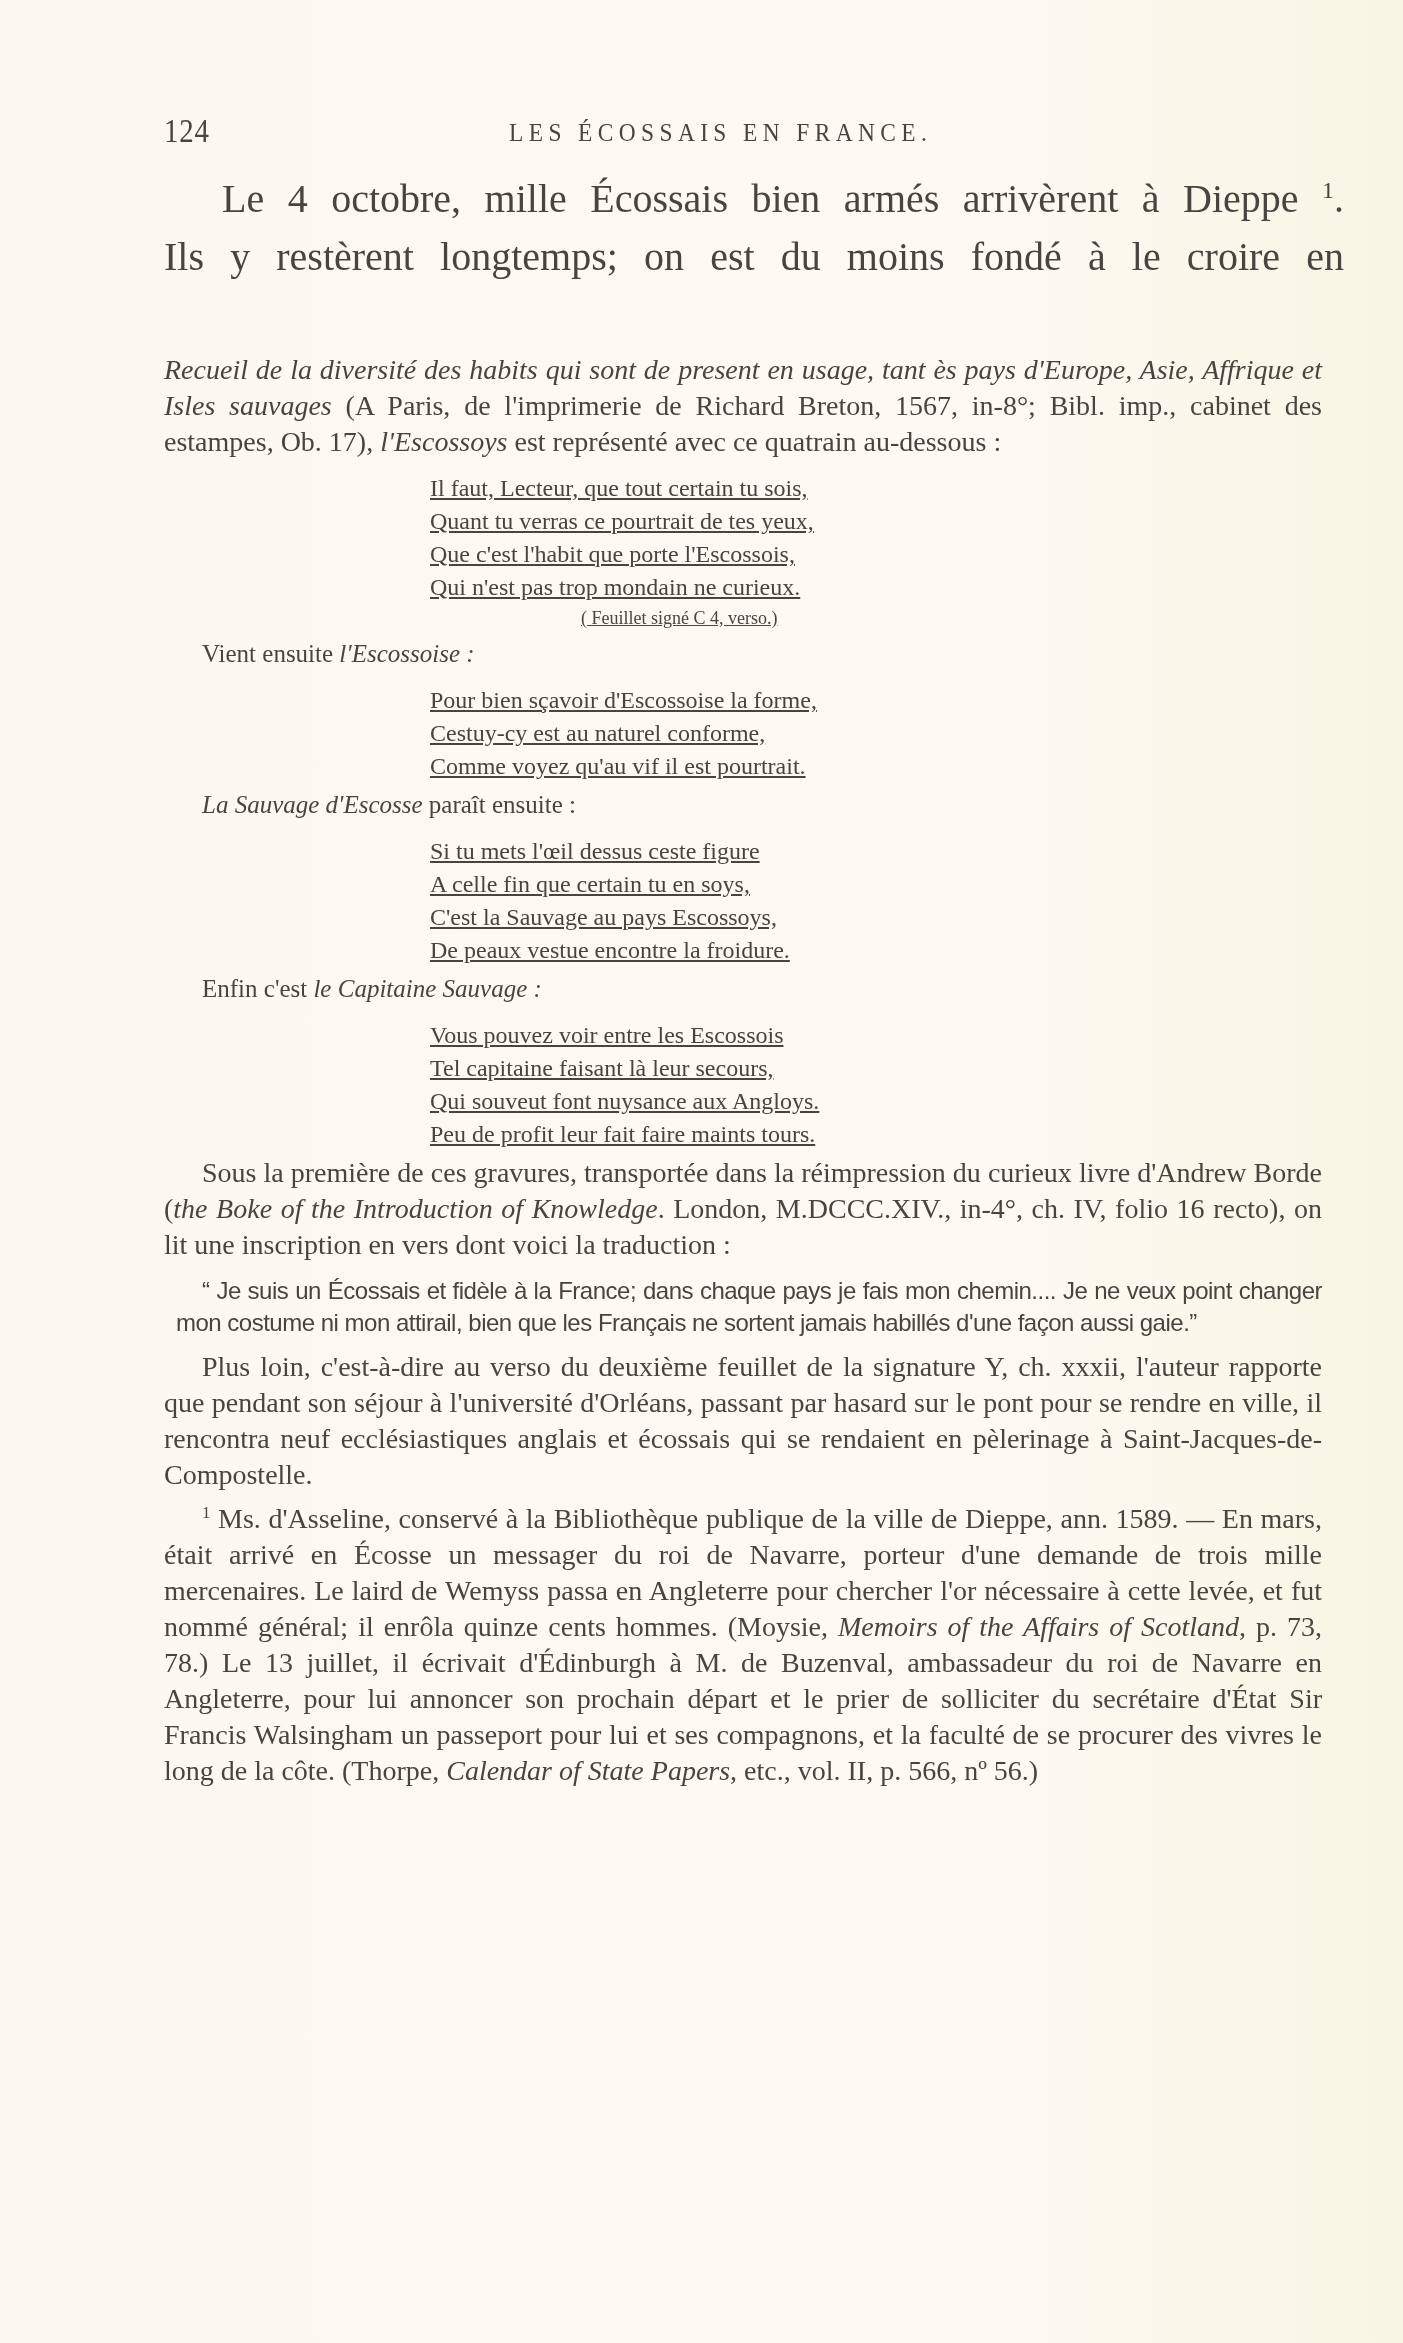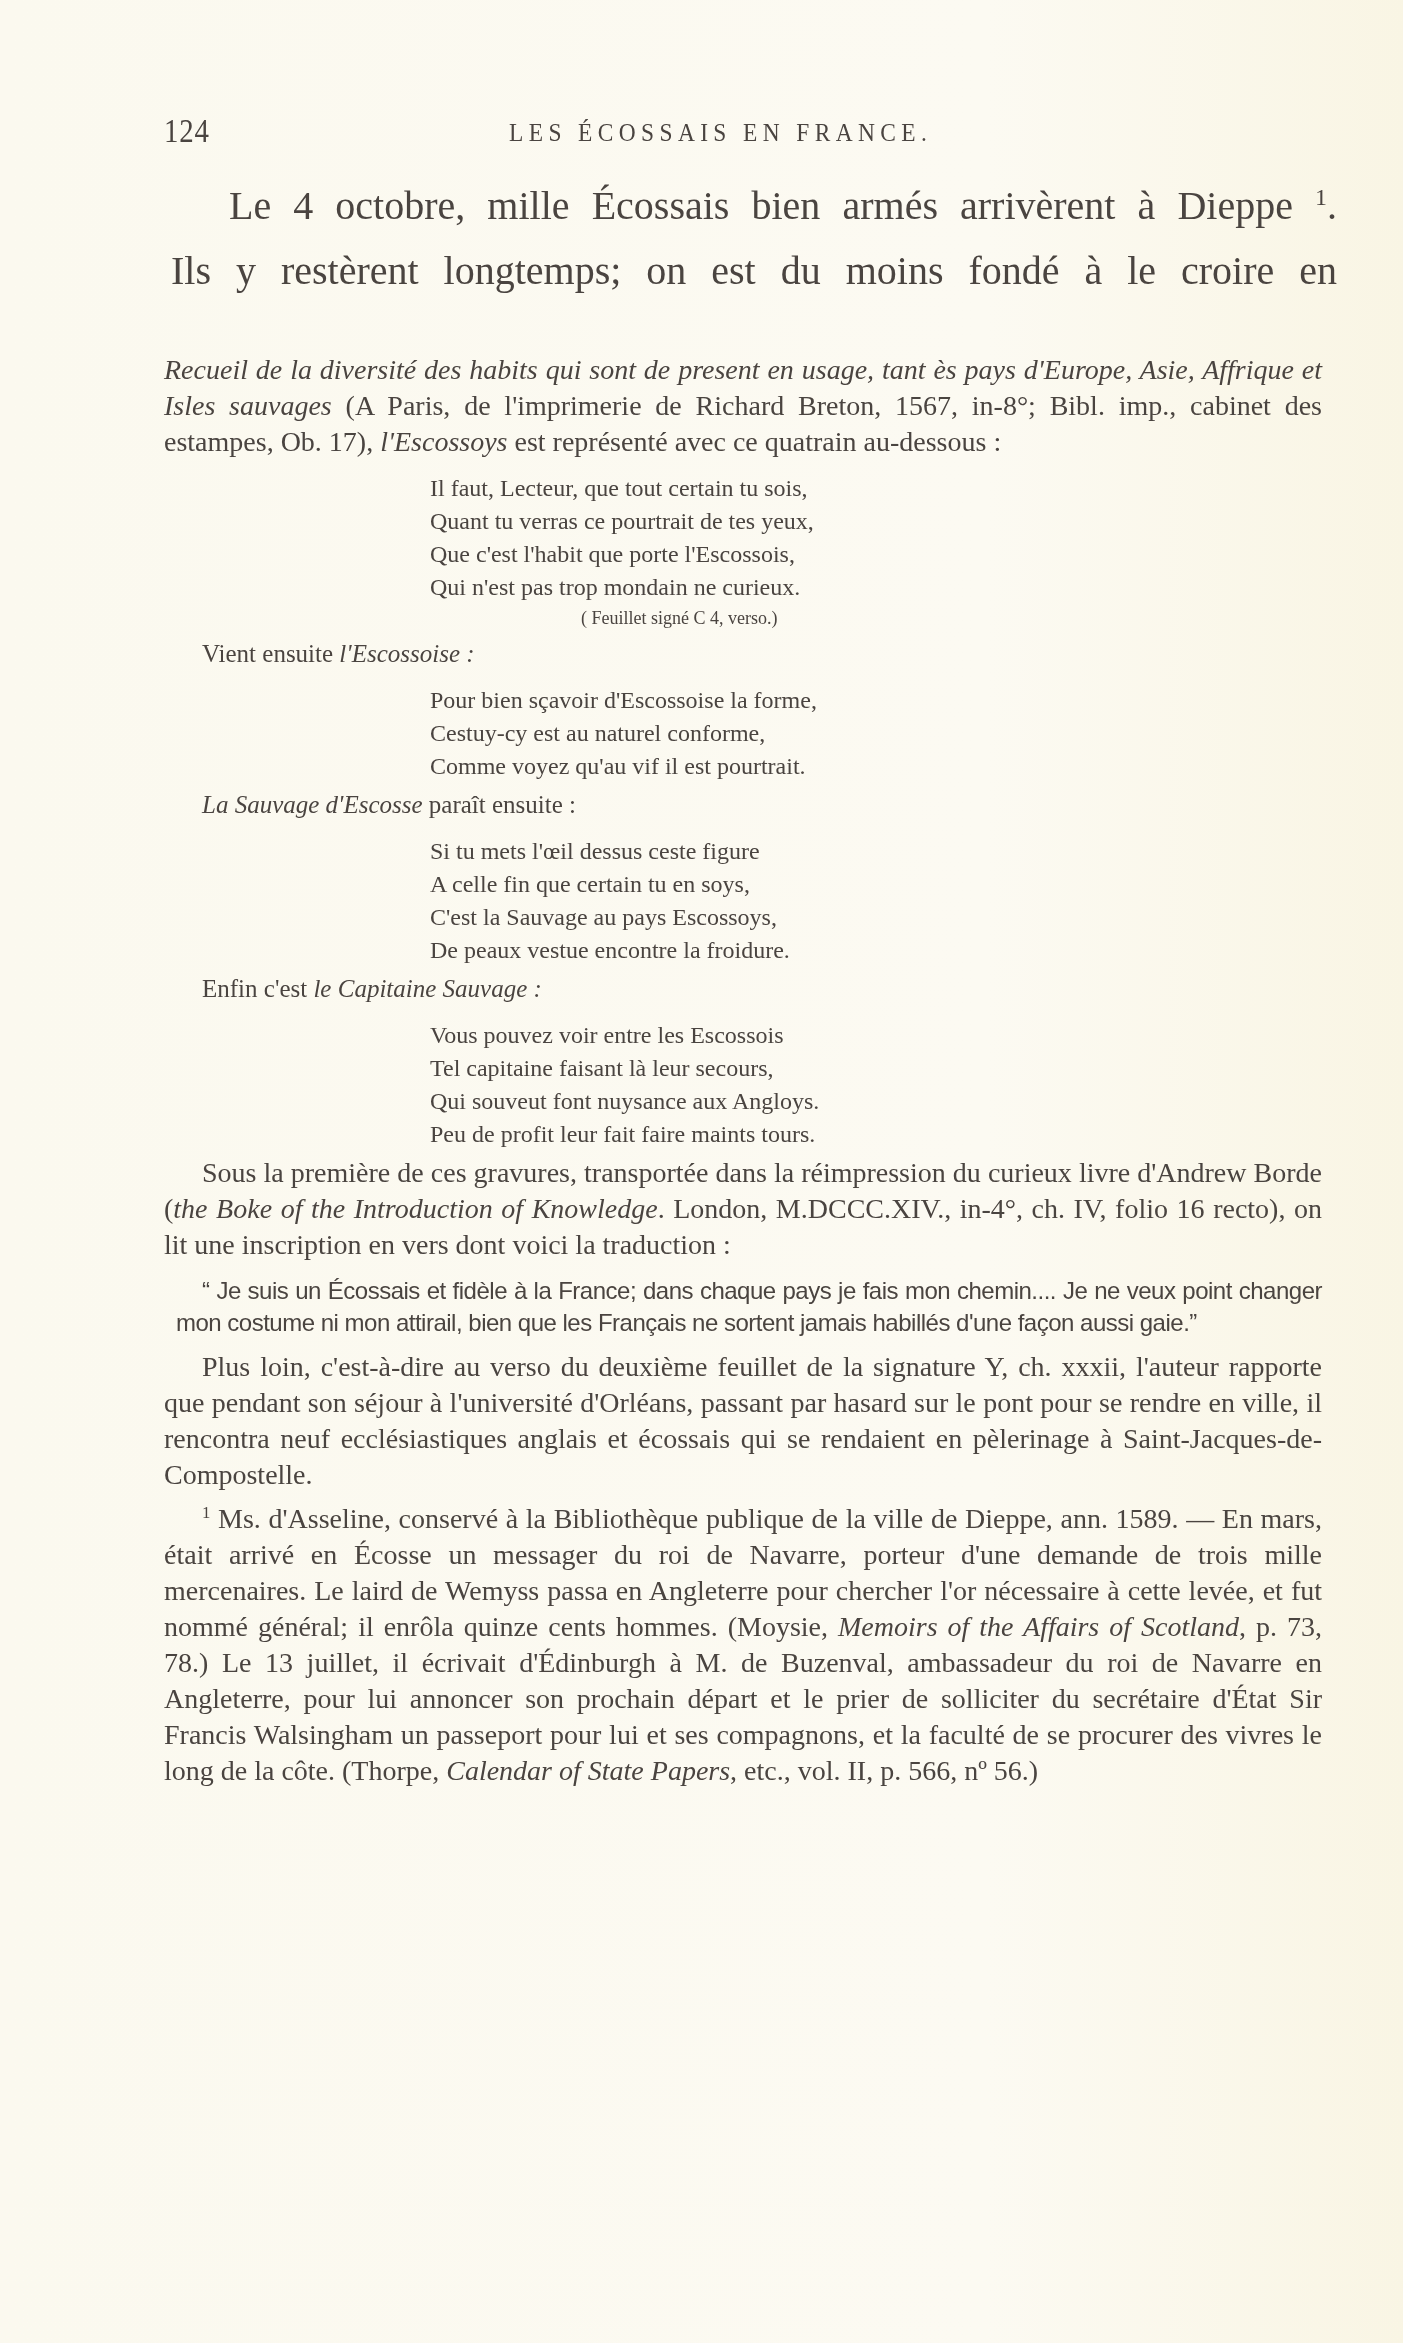--- a/index.html
+++ b/index.html
@@ -42,41 +42,41 @@
     transform-origin: left;
   }
   .main-text {
     position: absolute;
     left: 160px;
     top: 170px;
     width: 1180px;
     font-size: 40px;
     line-height: 58px;
   }
-  .main-text p { margin: 7px; text-align: justify; text-align-last: justify; }
+  .main-text p { margin: 0; text-align: justify; text-align-last: justify; }
   .main-text p.first { text-indent: 58px; }
 
   .footnotes {
     position: absolute;
     left: 160px;
     top: 352px;
     width: 1158px;
     font-size: 28px;
     line-height: 36px;
   }
   .fn-p { margin: 0; text-align: justify; }
   .fn-p.indent { text-indent: 38px; }
   .ital { font-style: italic; }
 
   .verse {
     margin: 12px 0 4px 266px;
     font-size: 24px;
     line-height: 33px;
   }
-  .verse div { white-space: nowrap; }
+  .verse div { white-space: nowrap; text-decoration: underline; }
   .verse .signature {
     padding-left: 151px;
     font-size: 18px;
     line-height: 28px;
   }
   .intro-line {
     padding-left: 38px;
     font-size: 25px;
     line-height: 36px;
     margin-top: 2px;

